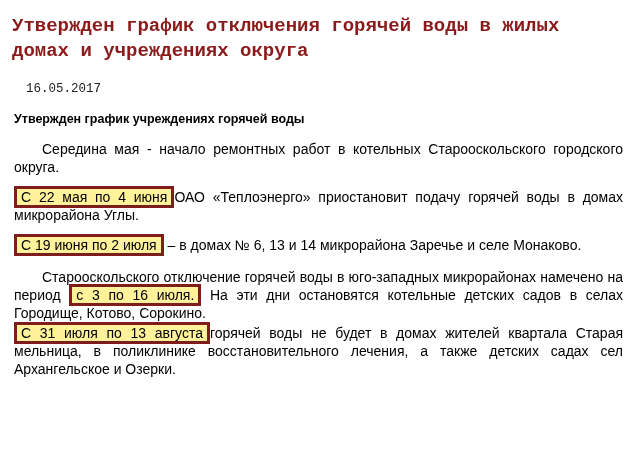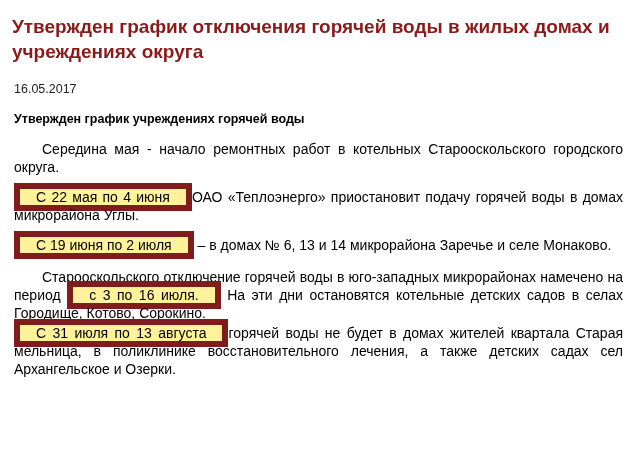--- a/index.html
+++ b/index.html
@@ -21,27 +21,27 @@
     box-sizing: border-box;
     padding: 10px 12px 0 12px;
   }
   .article-title {
     color: #8b1a1a;
     font-size: 19px;
     font-weight: bold;
     line-height: 25px;
     letter-spacing: 0px;
     margin: 4px 0 0 0;
-    font-family: Liberation Sans, sans-serif;
+    font-family: Liberation Mono, monospace;
   }
   .date {
     font-size: 12.5px;
     color: #222222;
-    margin: 18px 0 0 2px;
-    font-family: Liberation Sans, sans-serif;
+    margin: 18px 0 0 14px;
+    font-family: Liberation Mono, monospace;
   }
   .subtitle {
     font-size: 12.5px;
     font-weight: bold;
     color: #000000;
     margin: 16px 0 0 2px;
     font-family: "Liberation Sans", sans-serif;
   }
   .para {
     font-size: 14px;
@@ -49,22 +49,22 @@
     color: #000000;
     text-align: justify;
     margin: 14px 0 0 2px;
     text-indent: 28px;
   }
   .para.no-indent {
     text-indent: 0;
   }
   .hl {
     background: #fff29a;
-    border: 6px solid #7f1d1d;
-    padding: 0 16px;
+    border: 3px solid #7f1d1d;
+    padding: 0 4px;
     box-decoration-break: clone;
     -webkit-box-decoration-break: clone;
   }
   .p-last {
     margin-top: 2px;
   }
   .tight {
     margin-top: 12px;
   }
 </style>

